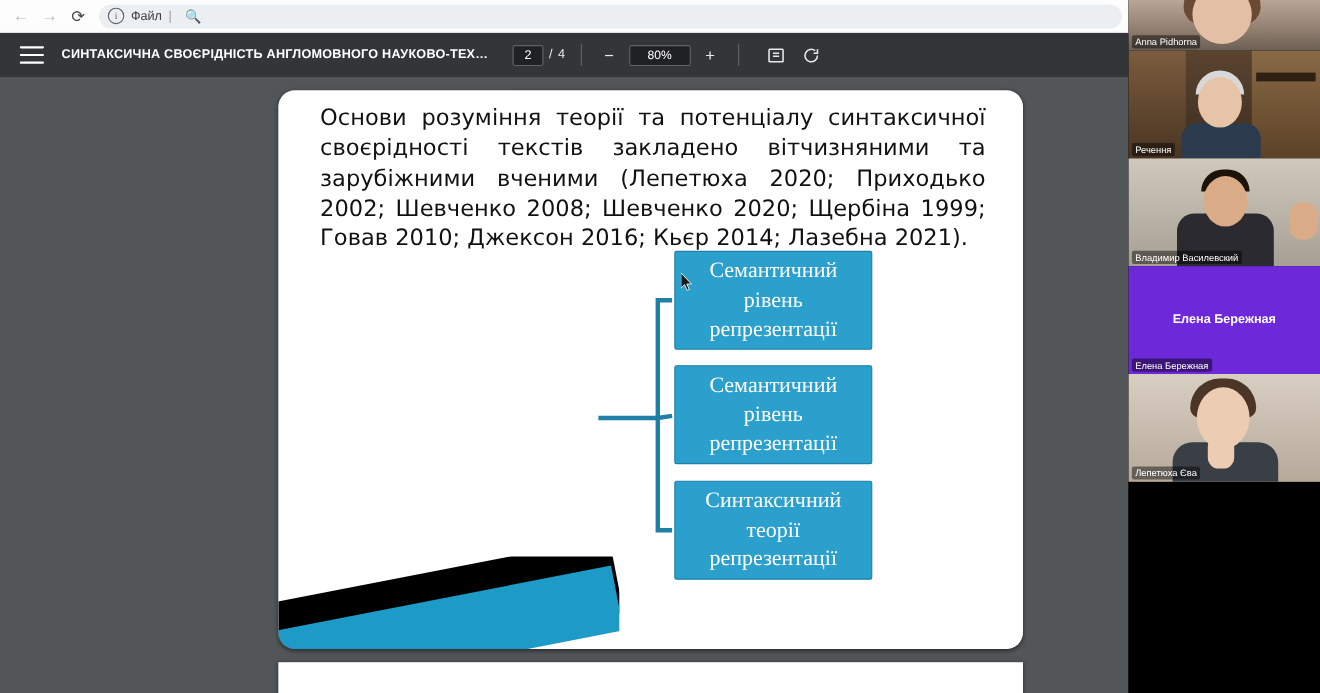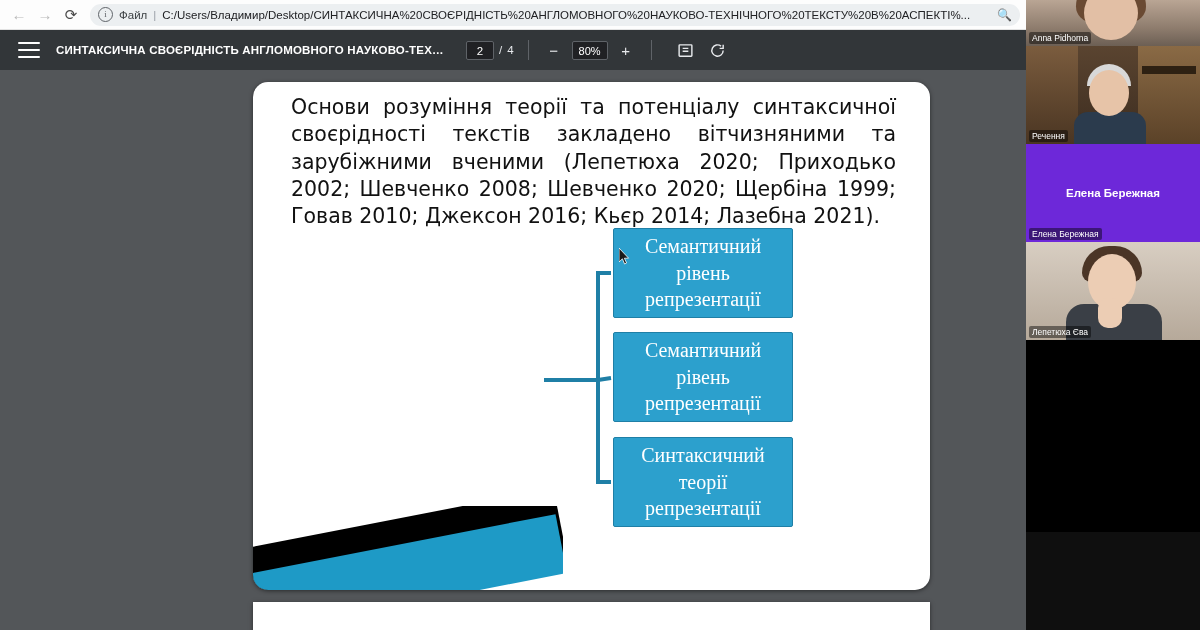--- a/index.html
+++ b/index.html
@@ -175,21 +175,21 @@
   .zoom-btn {
     width: 22px;
     height: 22px;
     display: flex;
     align-items: center;
     justify-content: center;
     font-size: 15px;
     color: #e8eaed;
   }
   .zoom-val {
-    width: 36px;
+    width: 56px;
     height: 19px;
     background: #202124;
     border: 1px solid #5f6368;
     color: #fff;
     font-size: 11px;
     text-align: center;
     line-height: 19px;
     border-radius: 2px;
     margin: 0 7px;
     box-sizing: border-box;
@@ -390,21 +390,20 @@
 <div class="app">
 
   <div class="browser-bar">
     <div class="nav-btn disabled">←</div>
     <div class="nav-btn disabled">→</div>
     <div class="nav-btn">⟳</div>
     <div class="omnibox">
       <div class="info-icon">i</div>
       <span class="omni-scheme">Файл</span>
       <span class="omni-sep">|</span>
-      <span class="omni-url">C:/Users/Владимир/Desktop/СИНТАКСИЧНА%20СВОЄРІДНІСТЬ%20АНГЛОМОВНОГО%20НАУКОВО-ТЕХНІЧНОГО%20ТЕКСТУ%20В%20АСПЕКТІ%...</span>
       <span class="omni-search">🔍</span>
     </div>
   </div>
 
   <div class="pdf-toolbar">
     <div class="hamburger">
       <span></span>
         <span></span>
         <span></span>
     </div>
@@ -475,20 +474,27 @@
 
     <div class="tile t2">
       <div class="wallL"></div>
       <div class="shelf"></div>
       <div class="body"></div>
       <div class="hair"></div>
       <div class="face"></div>
       <div class="tile-name">Речення</div>
     </div>
 
+    <div class="tile t3">
+      <div class="body"></div>
+      <div class="hair"></div>
+      <div class="face"></div>
+      <div class="hand"></div>
+      <div class="tile-name">Владимир Василевский</div>
+    </div>
 
     <div class="tile t4">
       <div class="tile-center-name">Елена Бережная</div>
       <div class="tile-name">Елена Бережная</div>
     </div>
 
     <div class="tile t5">
       <div class="body"></div>
       <div class="hair"></div>
       <div class="face"></div>

